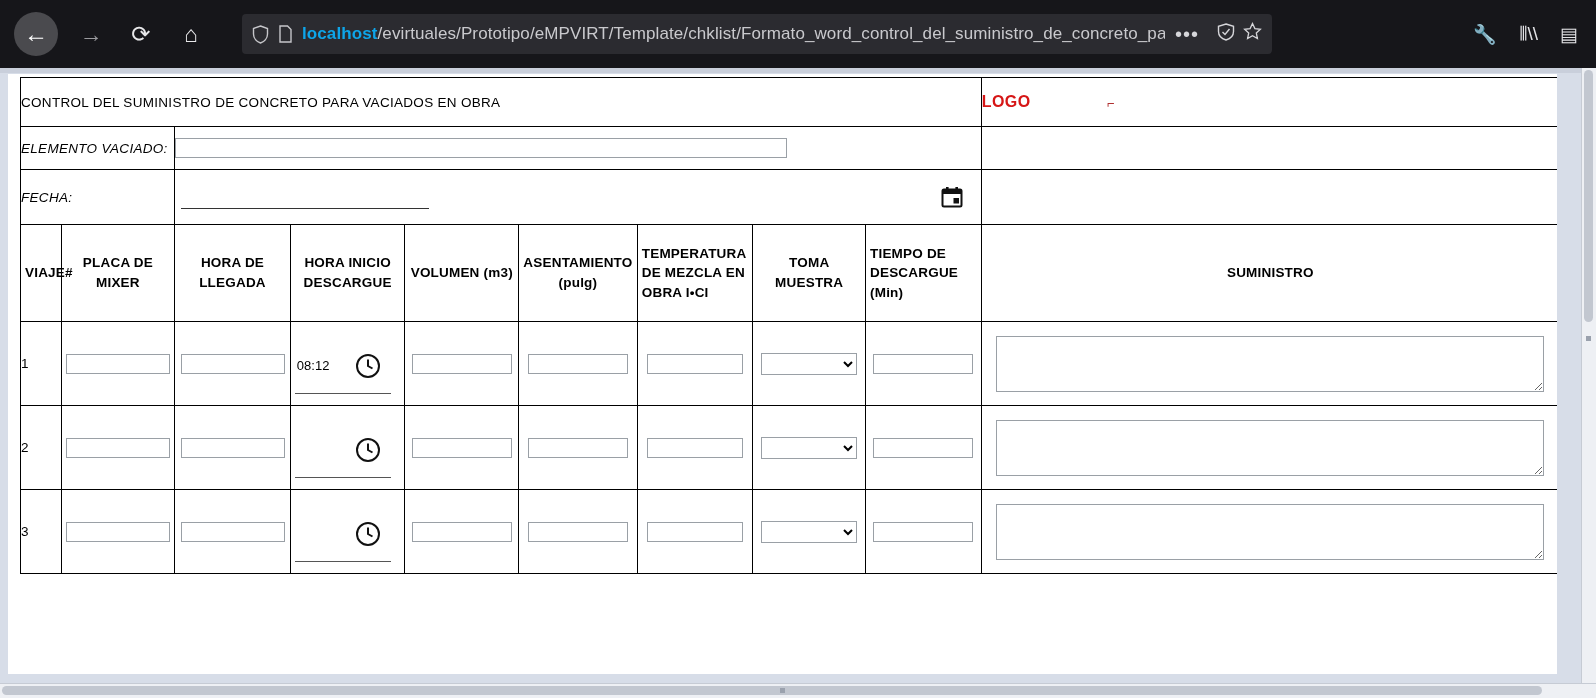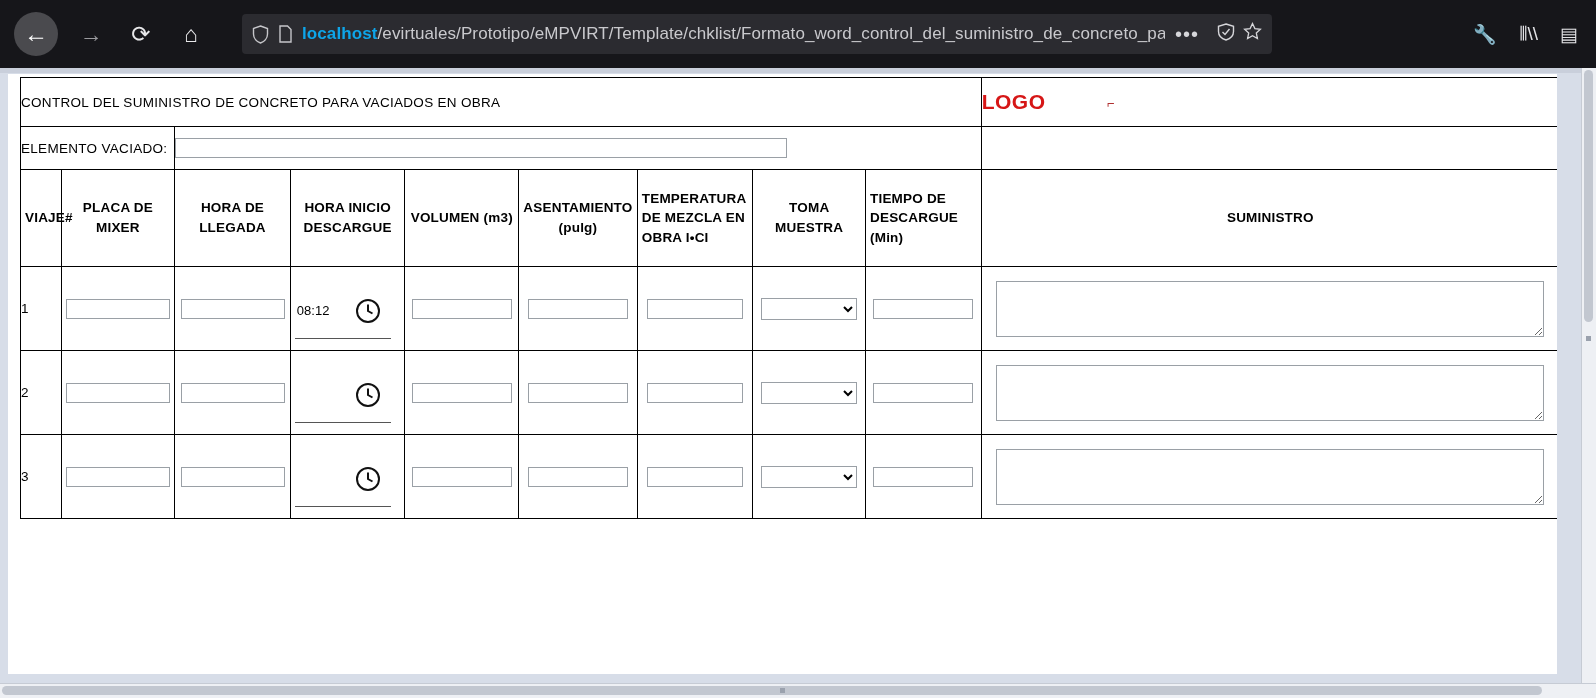--- a/index.html
+++ b/index.html
@@ -145,36 +145,37 @@
     height: 48px;
   }
   .logo-cell {
     text-align: left;
     padding-left: 42px;
     position: relative;
   }
   .logo-text {
     color: #d61616;
     font-weight: bold;
-    font-size: 21px;
+    font-size: 16px;
     letter-spacing: .5px;
   }
   .logo-mark {
     position: absolute;
     top: 18px;
     left: 125px;
     color: #b03030;
     font-size: 13px;
   }
 
   .label-cell {
     padding-left: 16px;
     font-size: 12.5px;
     letter-spacing: .3px;
     height: 42px;
+    font-style: italic;
   }
   .field-cell { padding: 0 8px; }
   .txt-wide {
     width: 612px;
     height: 20px;
     border: 1px solid #9aa0a6;
     background: #fff;
     box-sizing: border-box;
   }
   .fecha-cell {
@@ -428,20 +429,36 @@
         </tr>
 
         <tr>
           <td class="label-cell" colspan="2">ELEMENTO VACIADO:</td>
           <td class="field-cell" colspan="7">
             <input class="txt-wide" type="text" value="" style="">
           </td>
           <td></td>
         </tr>
 
+        <tr>
+          <td class="label-cell" colspan="2">FECHA:</td>
+          <td class="fecha-cell" colspan="7">
+            <span class="date-underline"></span>
+            <span class="cal-icon">
+              <svg width="22" height="22" viewBox="0 0 22 22">
+                <rect x="1.5" y="3.5" width="19" height="17" rx="1.5" fill="none" stroke="#111" stroke-width="2"></rect>
+                <rect x="1.5" y="3.5" width="19" height="4.5" fill="#111"></rect>
+                <rect x="5" y="1" width="2.6" height="4.5" fill="#111"></rect>
+                <rect x="14.4" y="1" width="2.6" height="4.5" fill="#111"></rect>
+                <rect x="12.5" y="12" width="5.5" height="5.5" fill="#111"></rect>
+              </svg>
+            </span>
+          </td>
+          <td></td>
+        </tr>
 
         <tr>
           <td class="hdr left-al">VIAJE#</td>
           <td class="hdr">PLACA DE MIXER</td>
           <td class="hdr">HORA DE LLEGADA</td>
           <td class="hdr">HORA INICIO DESCARGUE</td>
           <td class="hdr">VOLUMEN (m3)</td>
           <td class="hdr">ASENTAMIENTO (pulg)</td>
           <td class="hdr left-al">TEMPERATURA DE MEZCLA EN OBRA I•CI</td>
           <td class="hdr">TOMA MUESTRA</td>

